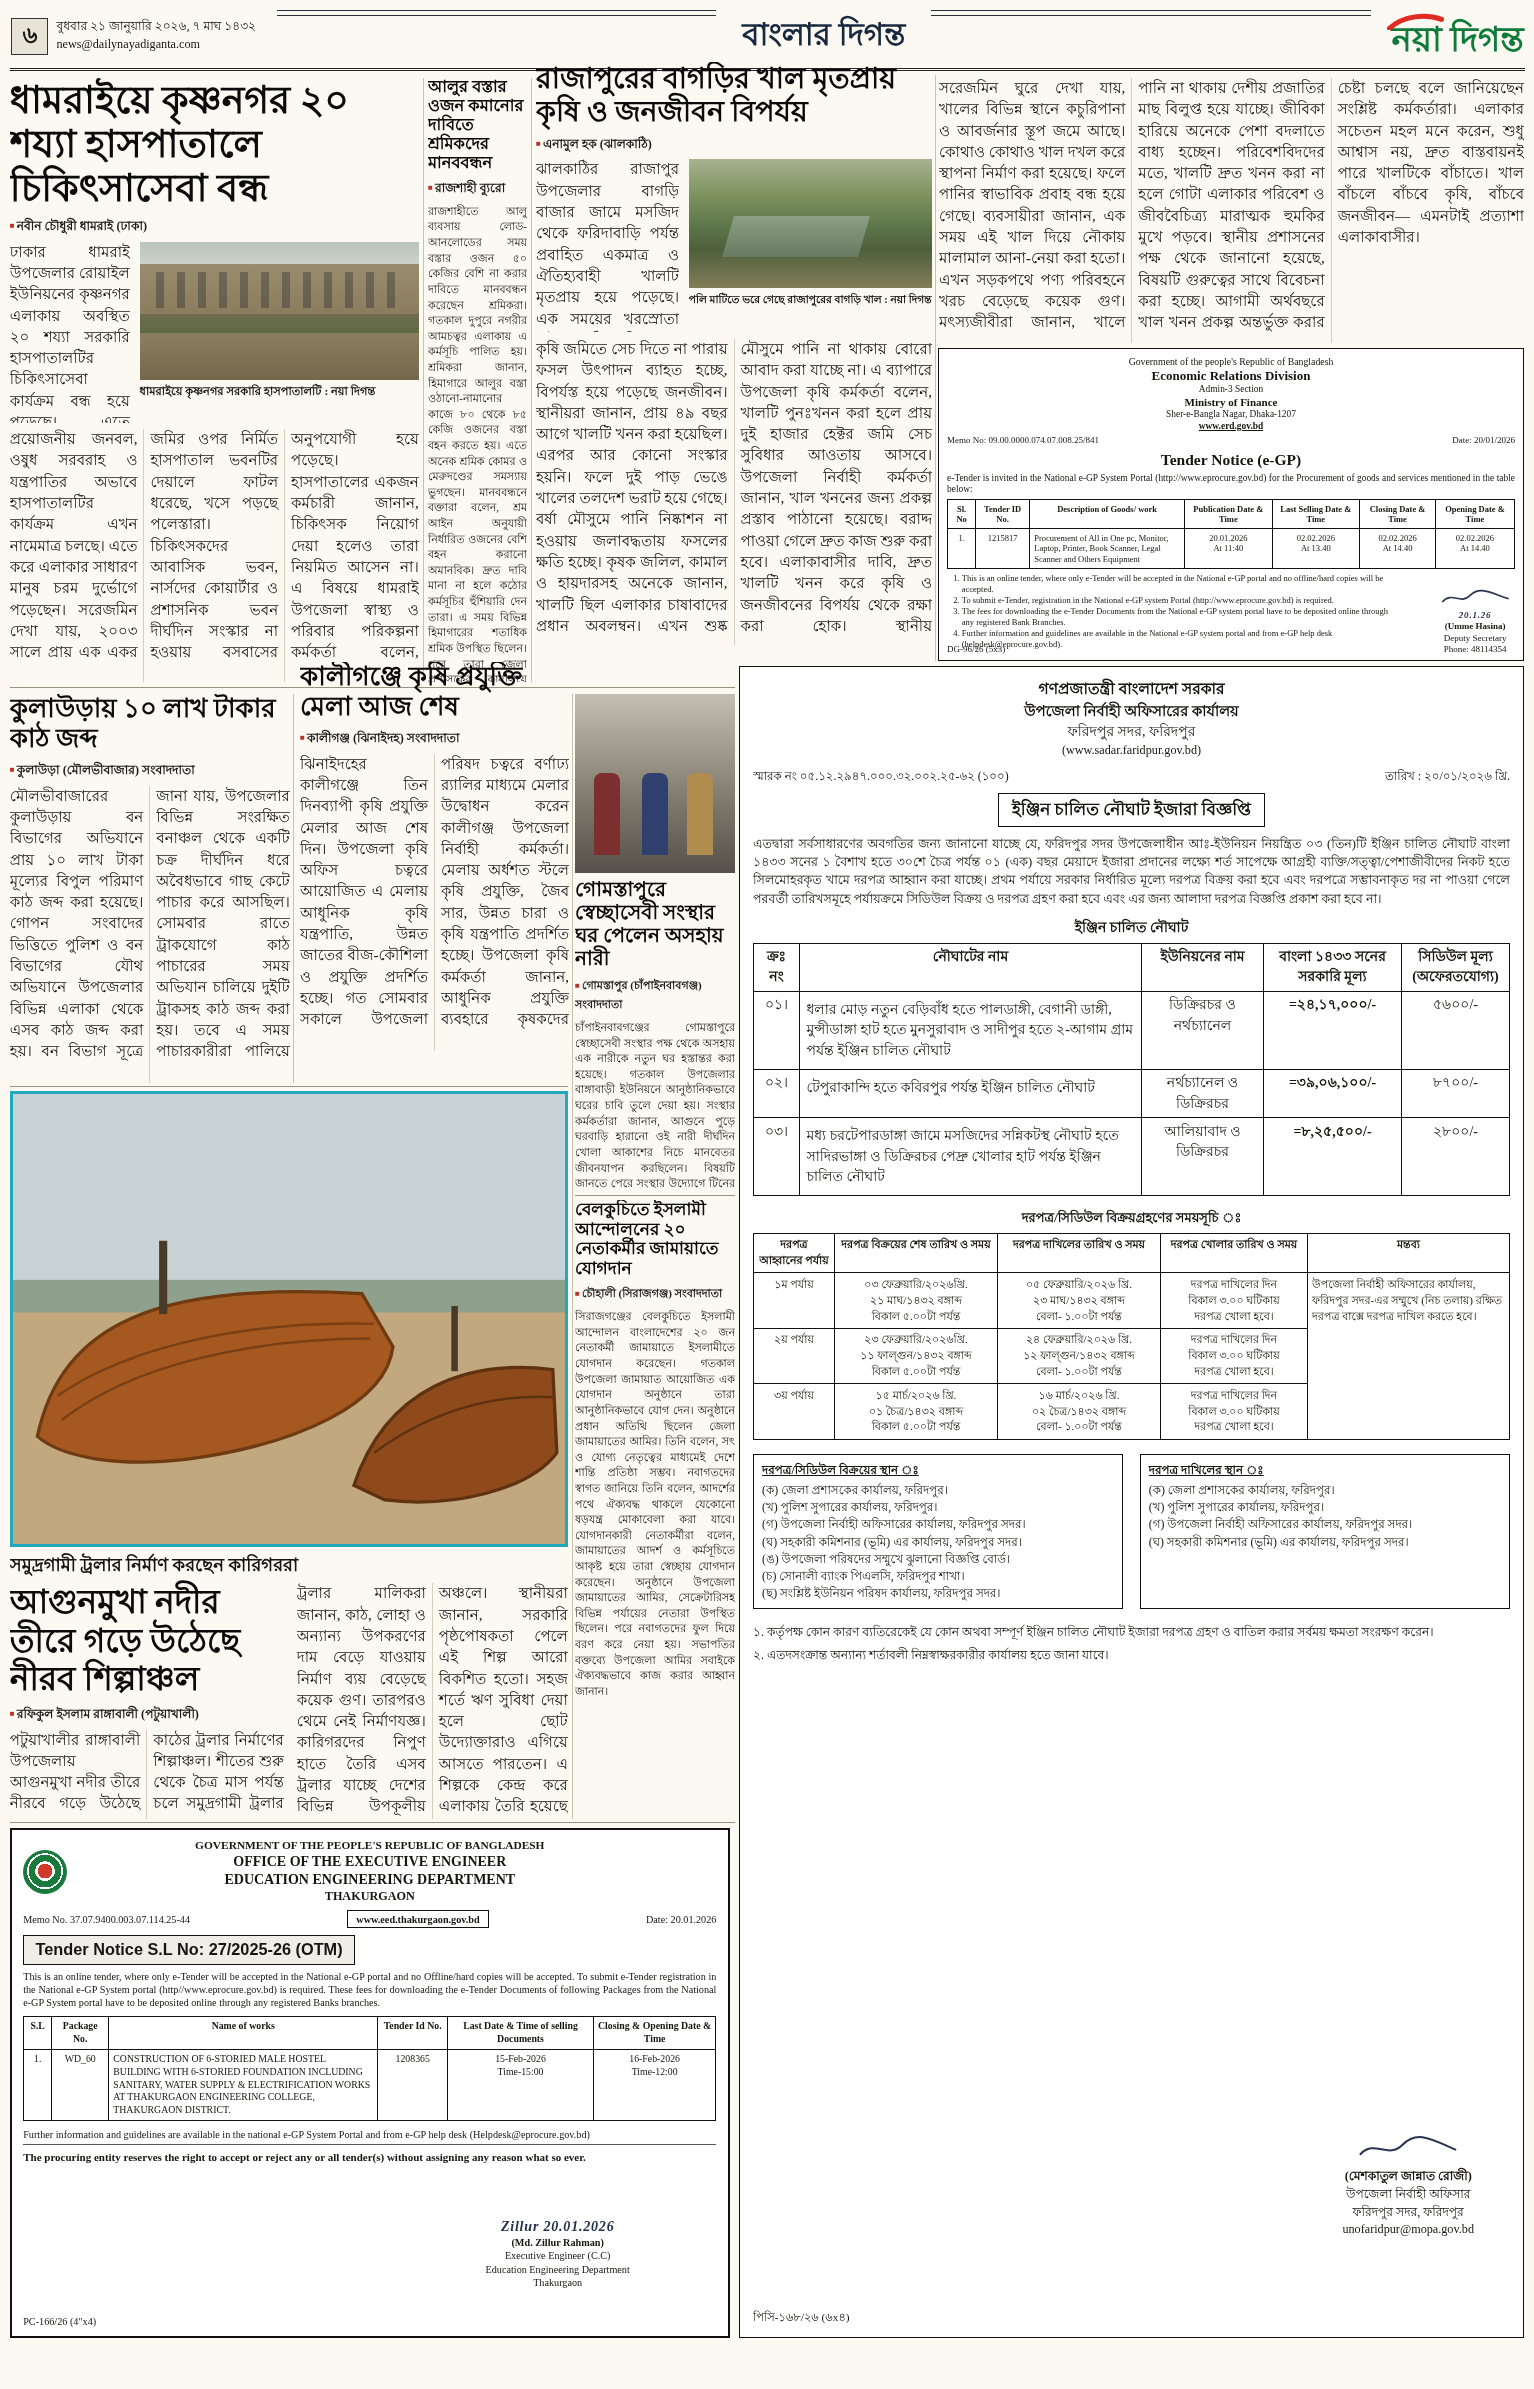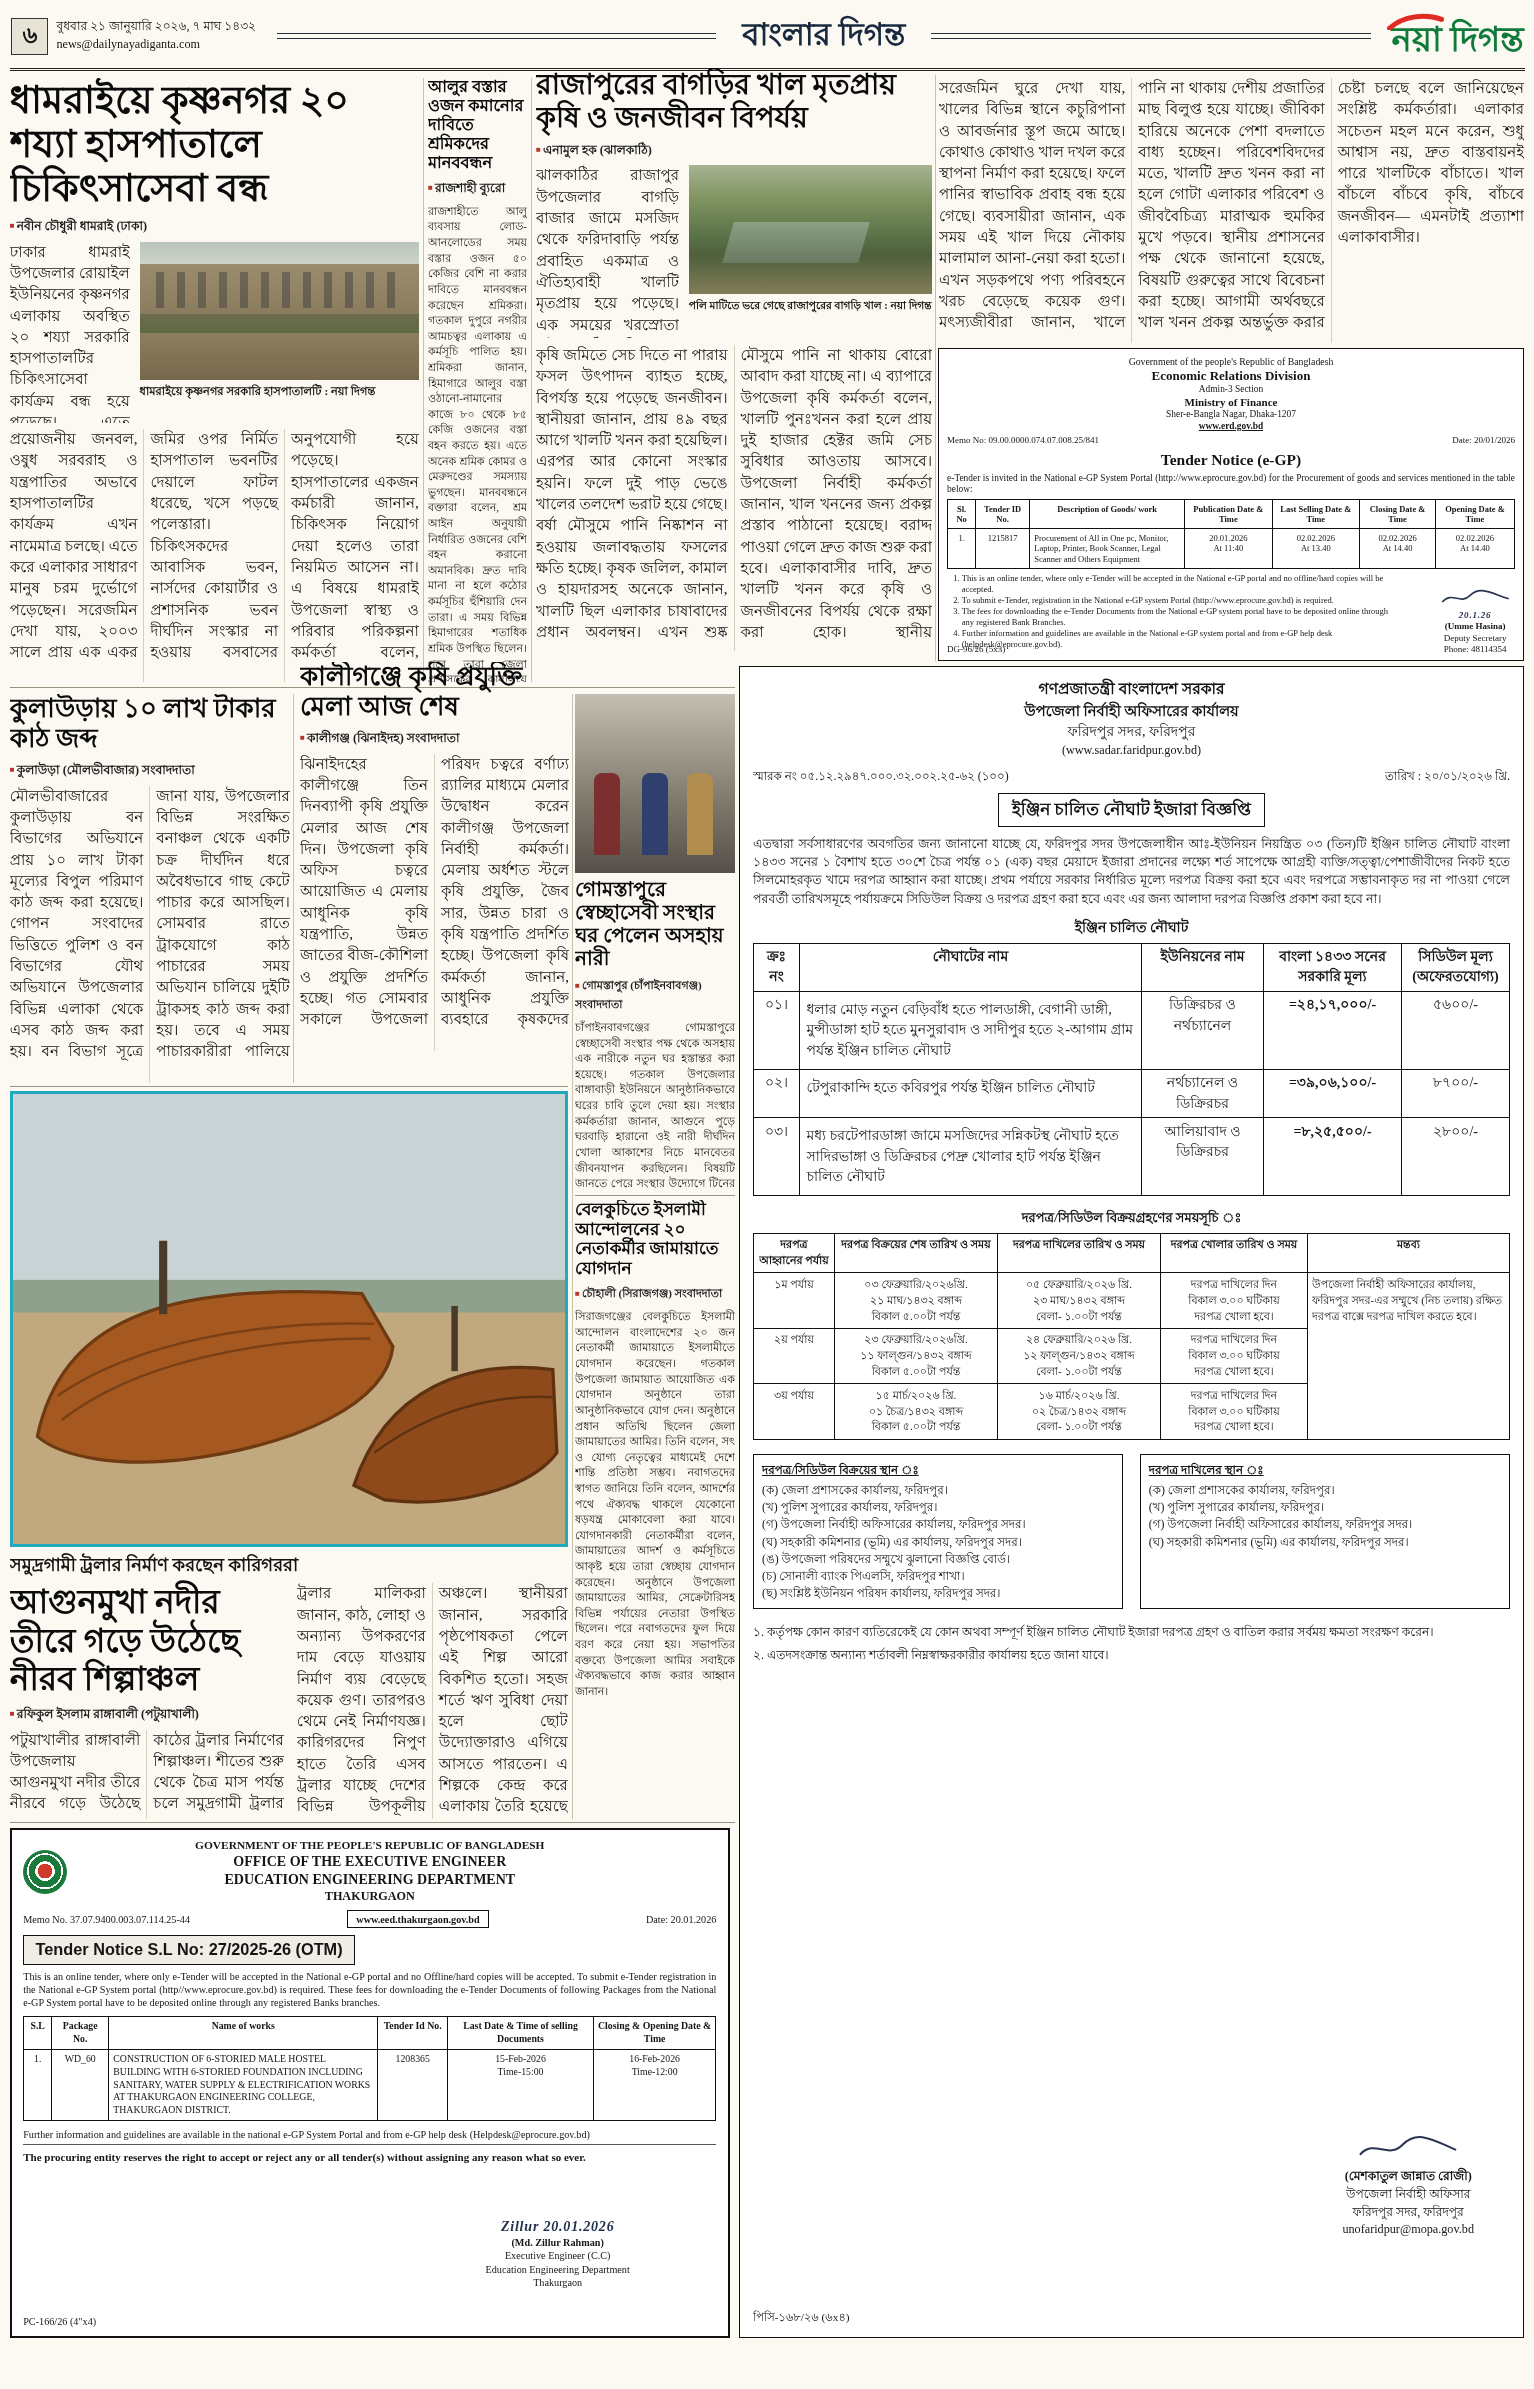--- a/index.html
+++ b/index.html
@@ -2,21 +2,21 @@
 <html lang="bn" style="font-size:13px"><head>
 <meta charset="utf-8">
 <style>
   *{box-sizing:border-box}
   body{margin:0;background:#d8d4c8;font-family:"Liberation Serif",serif}
   .page{position:relative;width:1535px;height:2389px;margin:0 auto;background:#fbf9f2;color:#171513;overflow:hidden}
   
   .hdr{position:absolute;left:11.4px;right:11.4px;top:6.5px;height:59px;display:flex;align-items:center}
   .pgnum{width:37px;height:37px;border:1.6px solid #333;background:#e7e3d6;display:flex;align-items:center;justify-content:center;font-size:23px;font-weight:bold;flex:none}
   .dateblock{margin-left:8.1px;font-size:12.2px;line-height:1.45;flex:none}
-  .hdr-center{flex:1;display:flex;align-items:center;gap:26px;margin:0 21px}
+  .hdr-center{flex:1;display:flex;align-items:flex-start;gap:26px;margin:0 21px}
   .mline{flex:1;height:5.7px;border-top:1.6px solid #28313c;border-bottom:1.6px solid #28313c}
   .section-title{font-size:31px;font-weight:bold;color:#18293f;margin:0;white-space:nowrap}
   .logo{position:relative;flex:none;padding-top:8.1px}
   .logo-swoosh{position:absolute;top:-3.3px;left:-4.9px}
   .logo-text{font-size:34px;font-weight:bold;color:#0f7a3a;line-height:1}
   .page-rule{position:absolute;left:9.8px;right:9.8px;top:68px;border-top:3.3px double #222}
   
   .art{position:absolute;overflow:hidden;display:flex;flex-direction:column}
   .hl{font-weight:bold;line-height:1.16;color:#0b0b0b;margin:0}
   .byline{font-size:12.2px;font-weight:bold;margin:6.5px 0 4.9px;color:#1d1d1d;flex:none}
@@ -91,21 +91,21 @@
   <div class="vr" style="left:423px;top:78px;height:604px"></div>
 
   <section class="art" style="left:428px;top:78px;width:99px;height:604px">
     <h2 class="hl" style="font-size:16.3px">আলুর বস্তার ওজন কমানোর দাবিতে শ্রমিকদের মানববন্ধন</h2>
     <div class="byline">রাজশাহী ব্যুরো</div>
     <div class="bt grow" style="font-size:11px">রাজশাহীতে আলু ব্যবসায় লোড-আনলোডের সময় বস্তার ওজন ৫০ কেজির বেশি না করার দাবিতে মানববন্ধন করেছেন শ্রমিকরা। গতকাল দুপুরে নগরীর আমচত্বর এলাকায় এ কর্মসূচি পালিত হয়। শ্রমিকরা জানান, হিমাগারে আলুর বস্তা ওঠানো-নামানোর কাজে ৮০ থেকে ৮৫ কেজি ওজনের বস্তা বহন করতে হয়। এতে অনেক শ্রমিক কোমর ও মেরুদণ্ডের সমস্যায় ভুগছেন। মানববন্ধনে বক্তারা বলেন, শ্রম আইন অনুযায়ী নির্ধারিত ওজনের বেশি বহন করানো অমানবিক। দ্রুত দাবি মানা না হলে কঠোর কর্মসূচির হুঁশিয়ারি দেন তারা। এ সময় বিভিন্ন হিমাগারের শতাধিক শ্রমিক উপস্থিত ছিলেন। পরে তারা জেলা প্রশাসকের কার্যালয়ে স্মারকলিপি প্রদান করেন। জেলা প্রশাসন বিষয়টি খতিয়ে দেখার আশ্বাস দিয়েছে। শ্রমিক নেতারা বলেন, দীর্ঘদিন ধরে এ দাবি জানিয়ে আসা হলেও কোনো প্রতিকার মেলেনি। অবিলম্বে দাবি মেনে নেয়ার আহ্বান জানান তারা।</div>
   </section>
 
   <div class="vr" style="left:531px;top:78px;height:604px"></div>
 
-  <section class="art" style="left:536px;top:68px;width:396px;height:583px">
+  <section class="art" style="left:536px;top:62px;width:396px;height:583px">
     <h2 class="hl" style="font-size:28.5px">রাজাপুরের বাগড়ির খাল মৃতপ্রায় কৃষি ও জনজীবন বিপর্যয়</h2>
     <div class="byline">এনামুল হক (ঝালকাঠি)</div>
     <div style="display:flex;gap:9.8px;height:173px;flex:none">
       <div class="bt" style="width:143px;flex:none;height:173px">ঝালকাঠির রাজাপুর উপজেলার বাগড়ি বাজার জামে মসজিদ থেকে ফরিদাবাড়ি পর্যন্ত প্রবাহিত একমাত্র ও ঐতিহ্যবাহী খালটি মৃতপ্রায় হয়ে পড়েছে। এক সময়ের খরস্রোতা এই খালটি পলি জমে ভরাট হয়ে যাওয়ায় নৌ চলাচল বন্ধ রয়েছে।</div>
       <figure style="margin:0;flex:1">
         <div class="photo canal-ph" style="height:129px">
           <div class="water"></div>
         </div>
         <figcaption class="cap" style="font-size:10.6px">পলি মাটিতে ভরে গেছে রাজাপুরের বাগড়ি খাল : নয়া দিগন্ত</figcaption>
       </figure>

